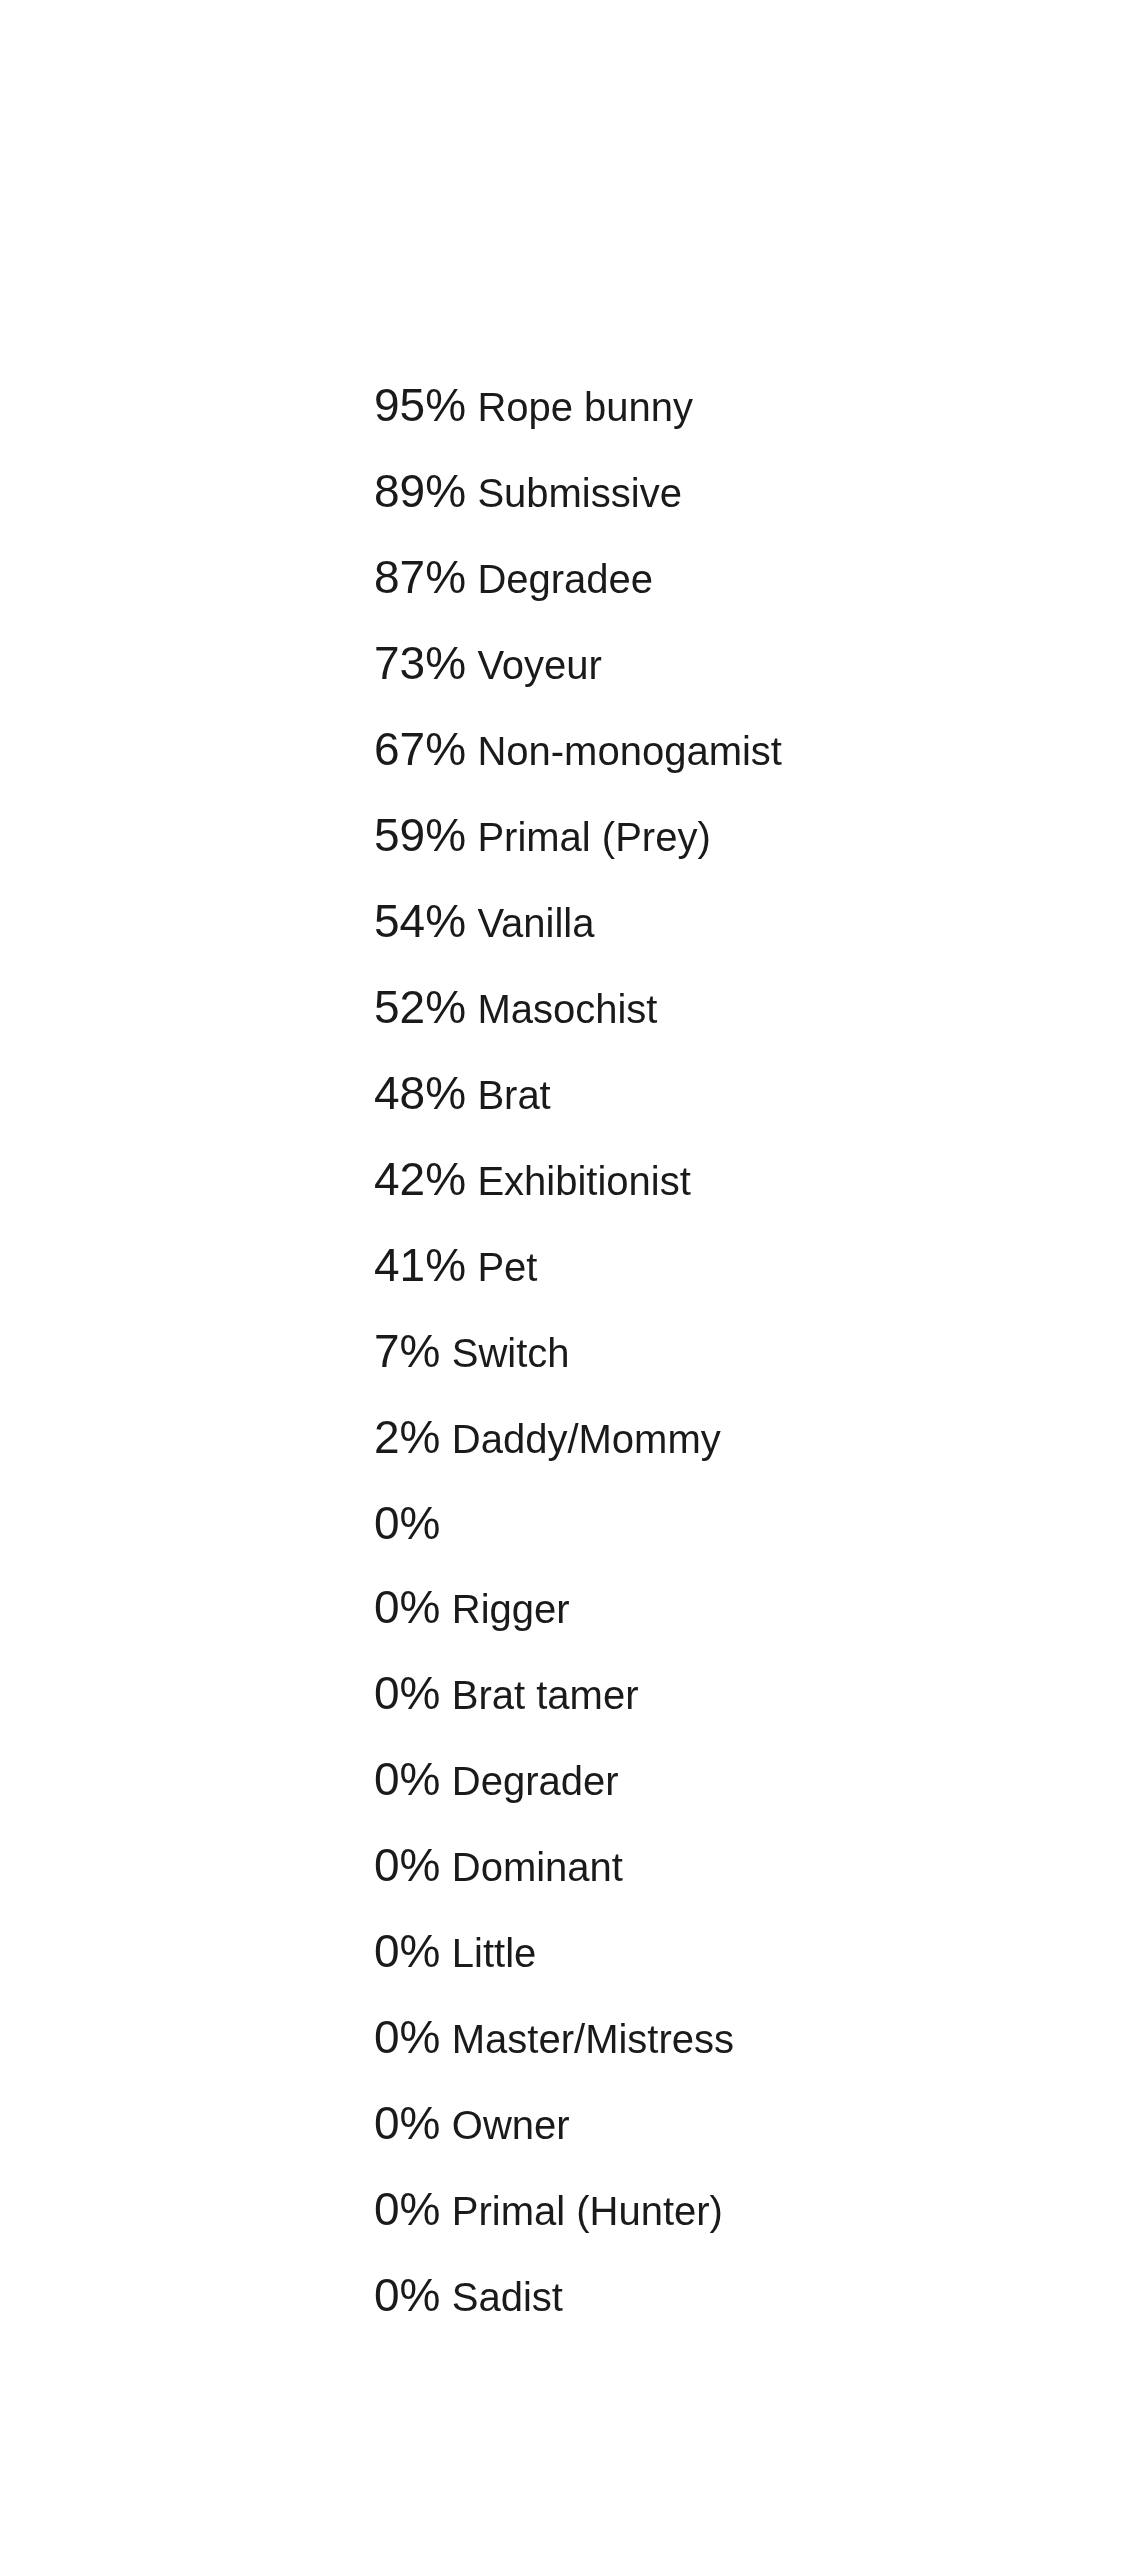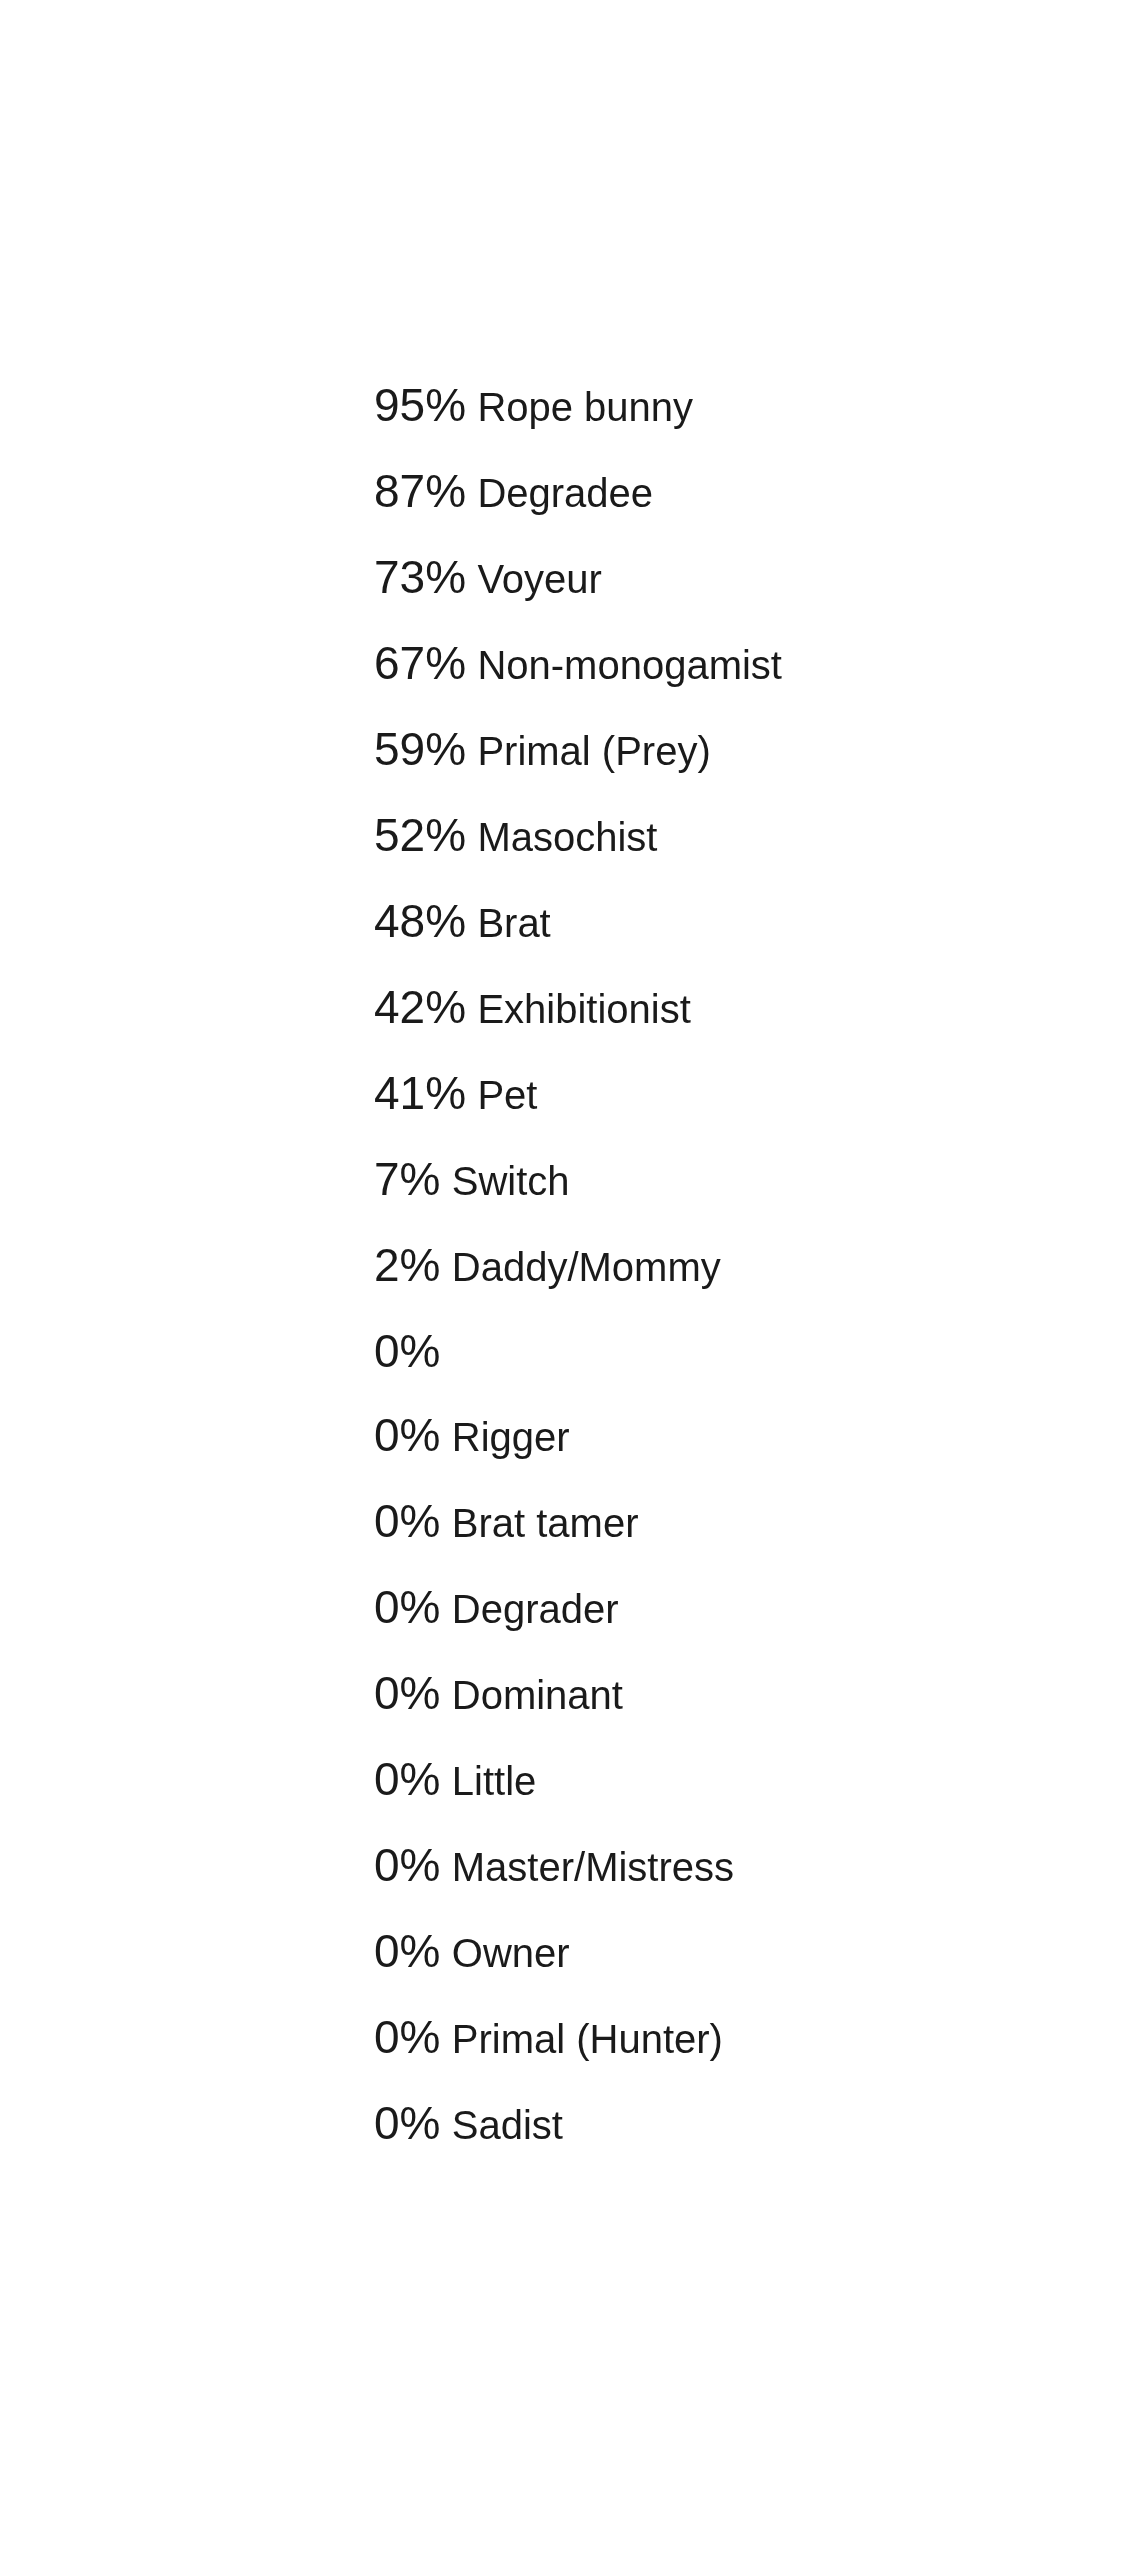--- a/index.html
+++ b/index.html
@@ -50,34 +50,42 @@
 <body>
 
 <div class="page">
   <div class="results-list">
 
     <div class="result-row">
       <span class="pct">95%</span>
       <span class="label">Rope bunny</span>
     </div>
     <div class="result-row">
+      <span class="pct">89%</span>
+      <span class="label">Submissive</span>
+    </div>
+    <div class="result-row">
       <span class="pct">87%</span>
       <span class="label">Degradee</span>
     </div>
     <div class="result-row">
       <span class="pct">73%</span>
       <span class="label">Voyeur</span>
     </div>
     <div class="result-row">
       <span class="pct">67%</span>
       <span class="label">Non-monogamist</span>
     </div>
     <div class="result-row">
       <span class="pct">59%</span>
       <span class="label">Primal (Prey)</span>
+    </div>
+    <div class="result-row">
+      <span class="pct">54%</span>
+      <span class="label">Vanilla</span>
     </div>
     <div class="result-row">
       <span class="pct">52%</span>
       <span class="label">Masochist</span>
     </div>
     <div class="result-row">
       <span class="pct">48%</span>
       <span class="label">Brat</span>
     </div>
     <div class="result-row">

